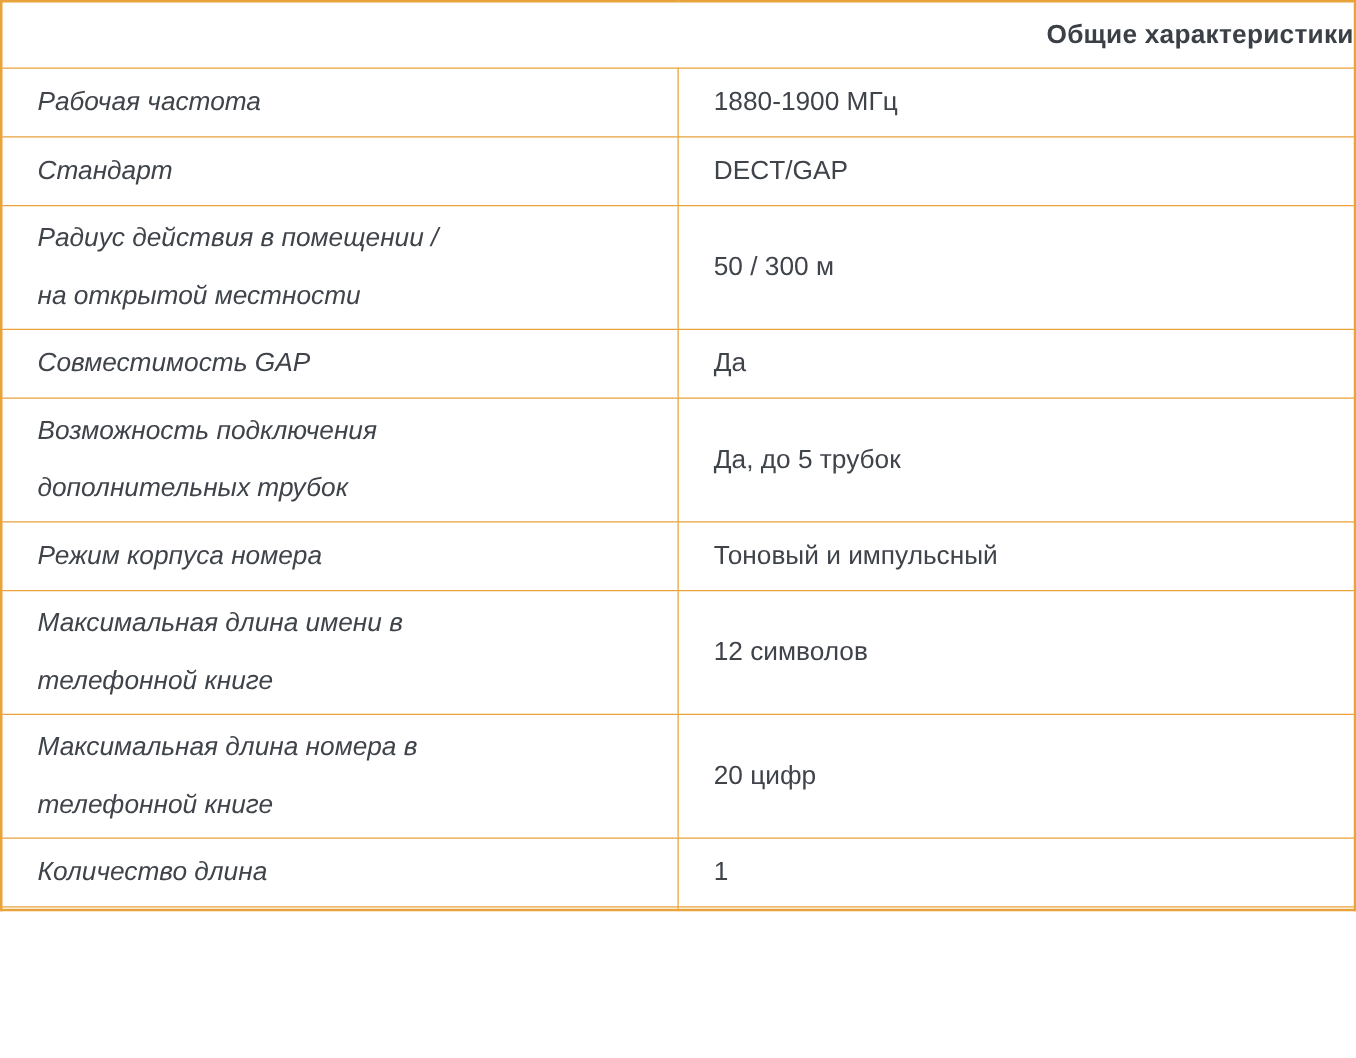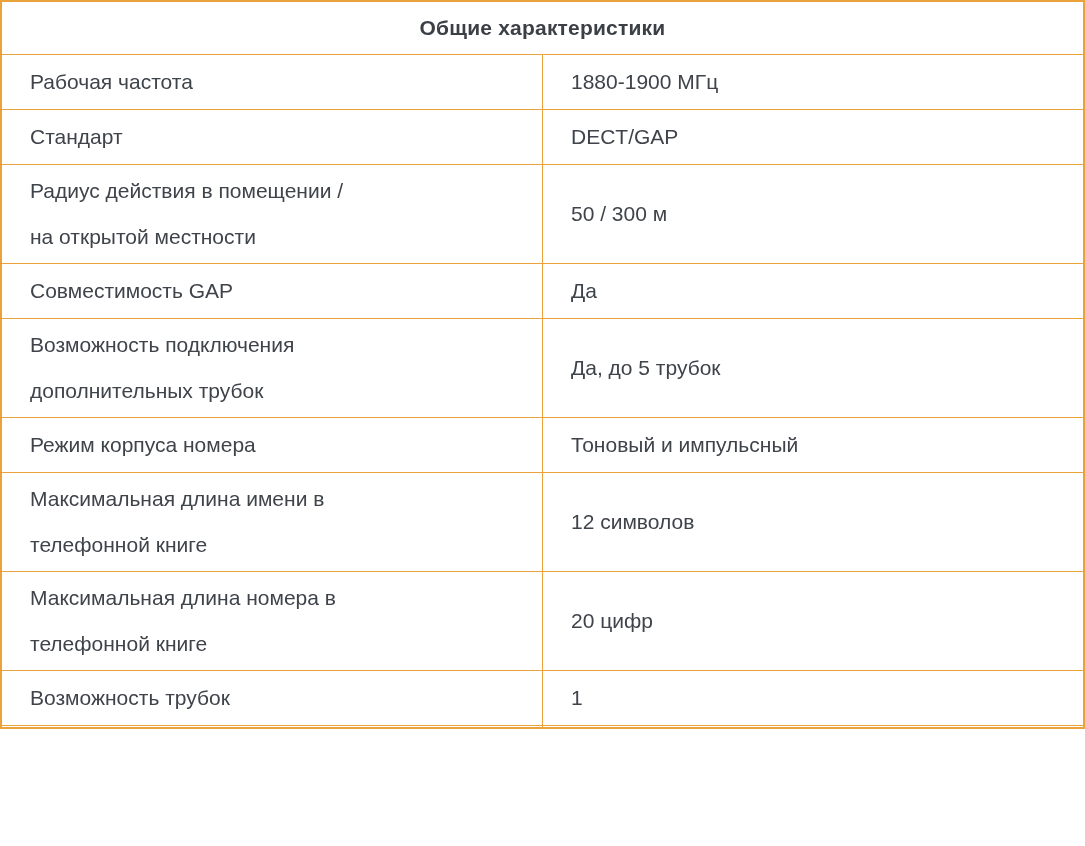--- a/index.html
+++ b/index.html
@@ -26,37 +26,38 @@
   .specs th,
   .specs td {
     border: 1px solid #eaa23b;
     background: #ffffff;
   }
   .specs th.title-cell {
     height: 53px;
     font-size: 21px;
     font-weight: bold;
     color: #3b3f46;
-    text-align: center;
+    text-align: right;
     vertical-align: middle;
     padding: 0;
     letter-spacing: 0.2px;
   }
   .specs td {
     height: 55px;
     font-size: 21px;
     color: #3f434a;
     vertical-align: middle;
     text-align: left;
     line-height: 46px;
     padding: 3px 20px 3px 28px;
     font-weight: normal;
   }
   .specs td.label-cell {
     width: 450px;
+    font-style: italic;
   }
   .label-inner {
     max-width: 335px;
   }
   .specs tr.partial-row td {
     height: 3px;
     padding: 0;
     line-height: 0;
     border-bottom: none;
   }
@@ -114,21 +115,21 @@
       <td class="value-cell">12 символов</td>
     </tr>
     <tr>
       <td class="label-cell">
         <div class="label-inner">Максимальная длина номера в телефонной книге</div>
       </td>
       <td class="value-cell">20 цифр</td>
     </tr>
     <tr>
       <td class="label-cell">
-        <div class="label-inner">Возможность трубок</div>
+        <div class="label-inner">Количество длина</div>
       </td>
       <td class="value-cell">1</td>
     </tr>
     <tr class="partial-row">
       <td class="label-cell"></td>
       <td class="value-cell"></td>
     </tr>
   </tbody>
 </table>
 

